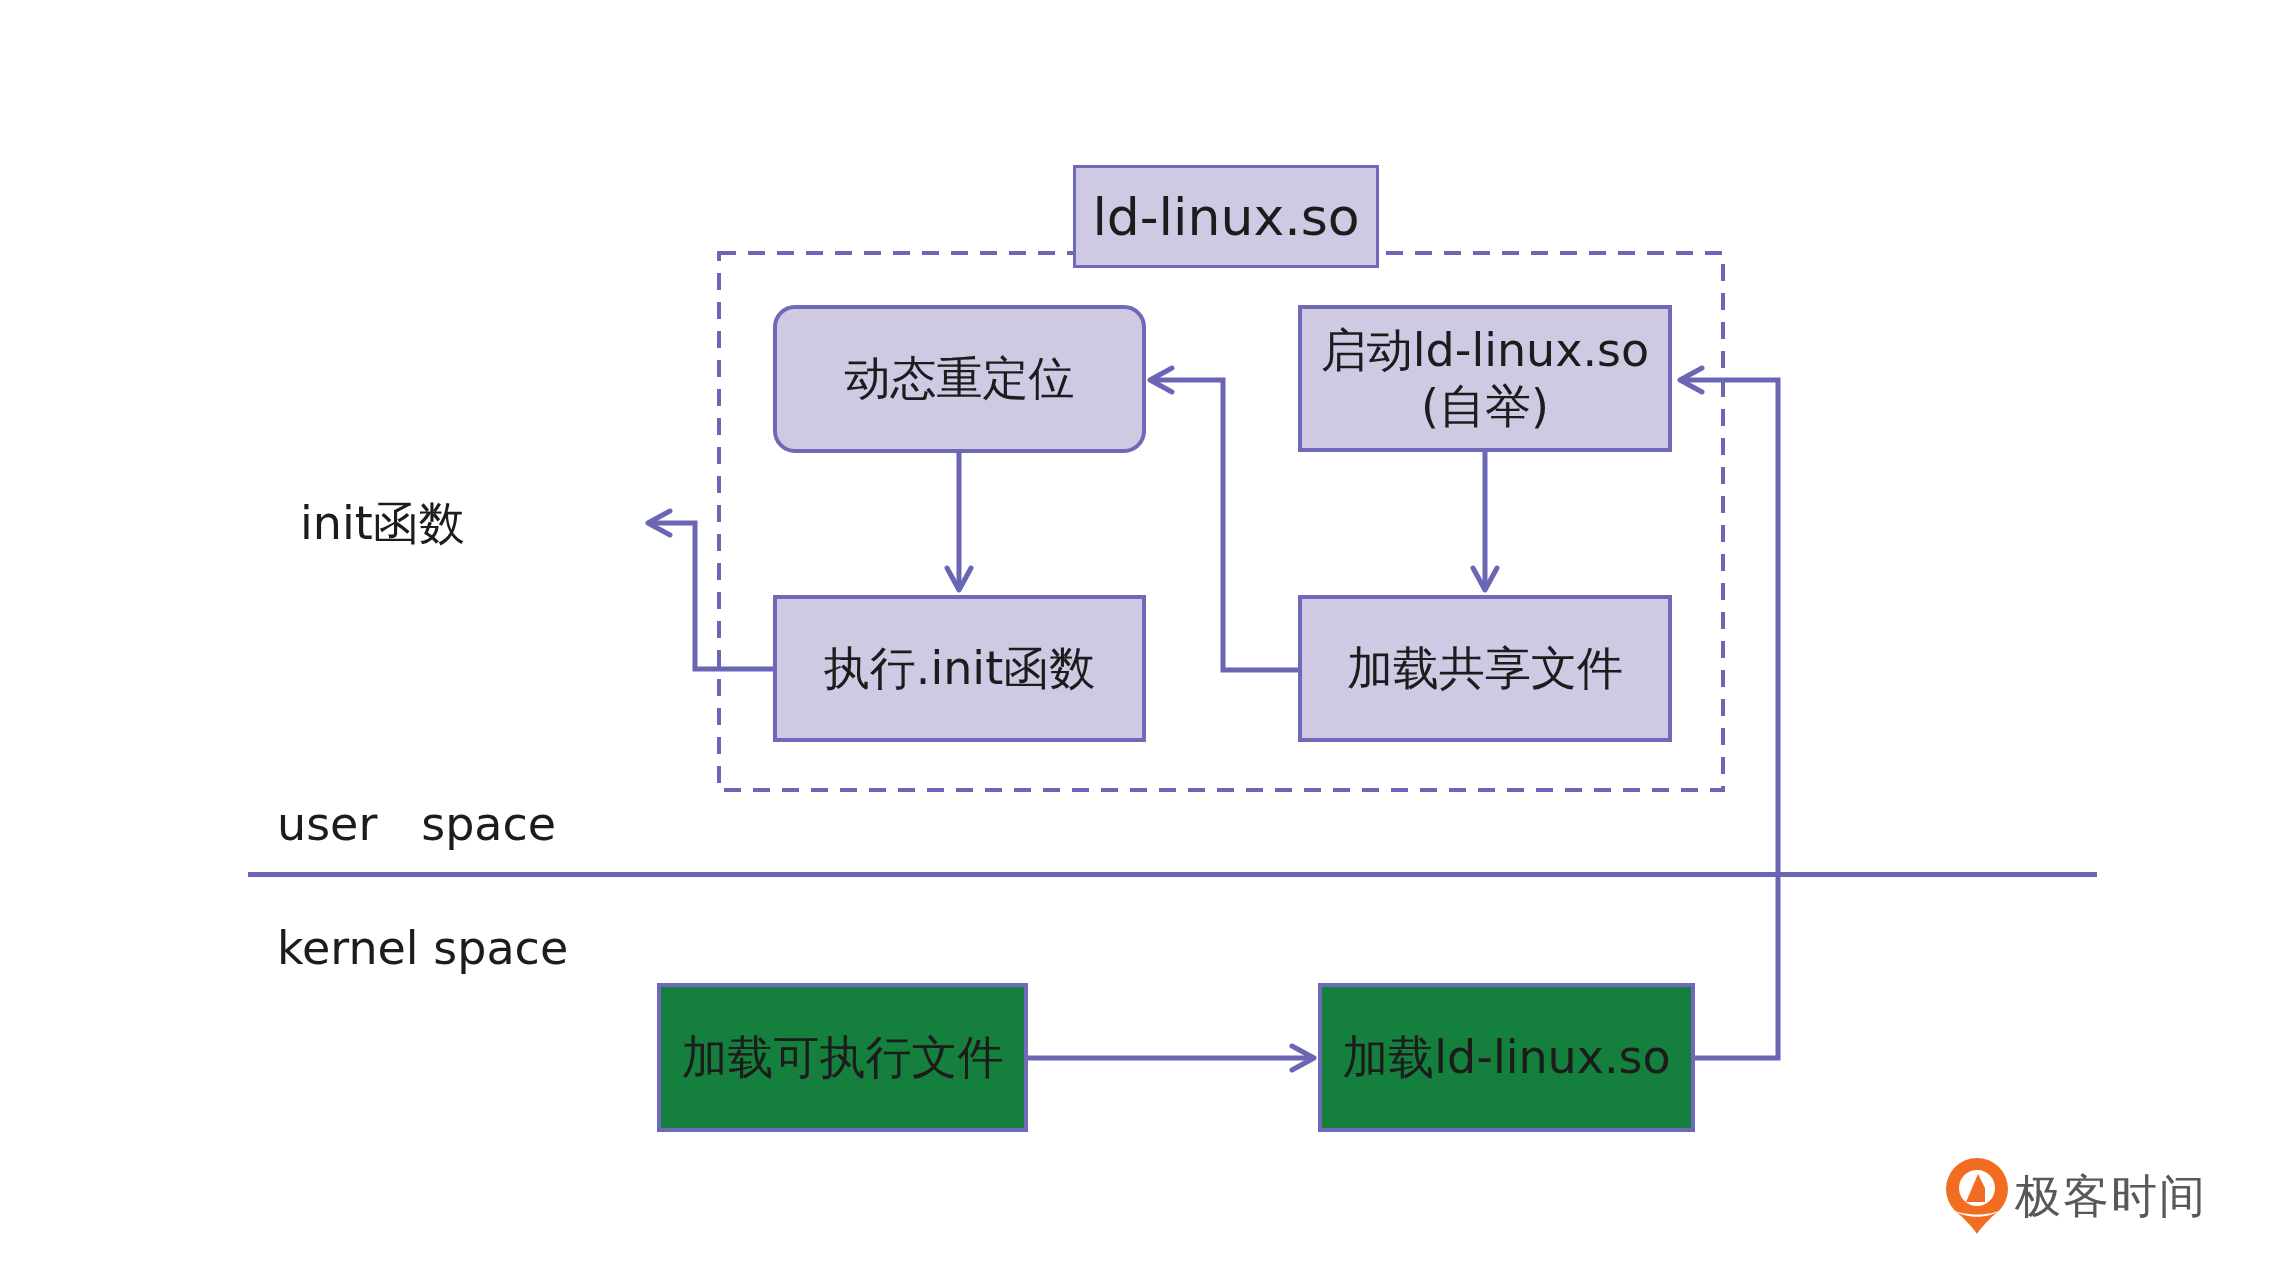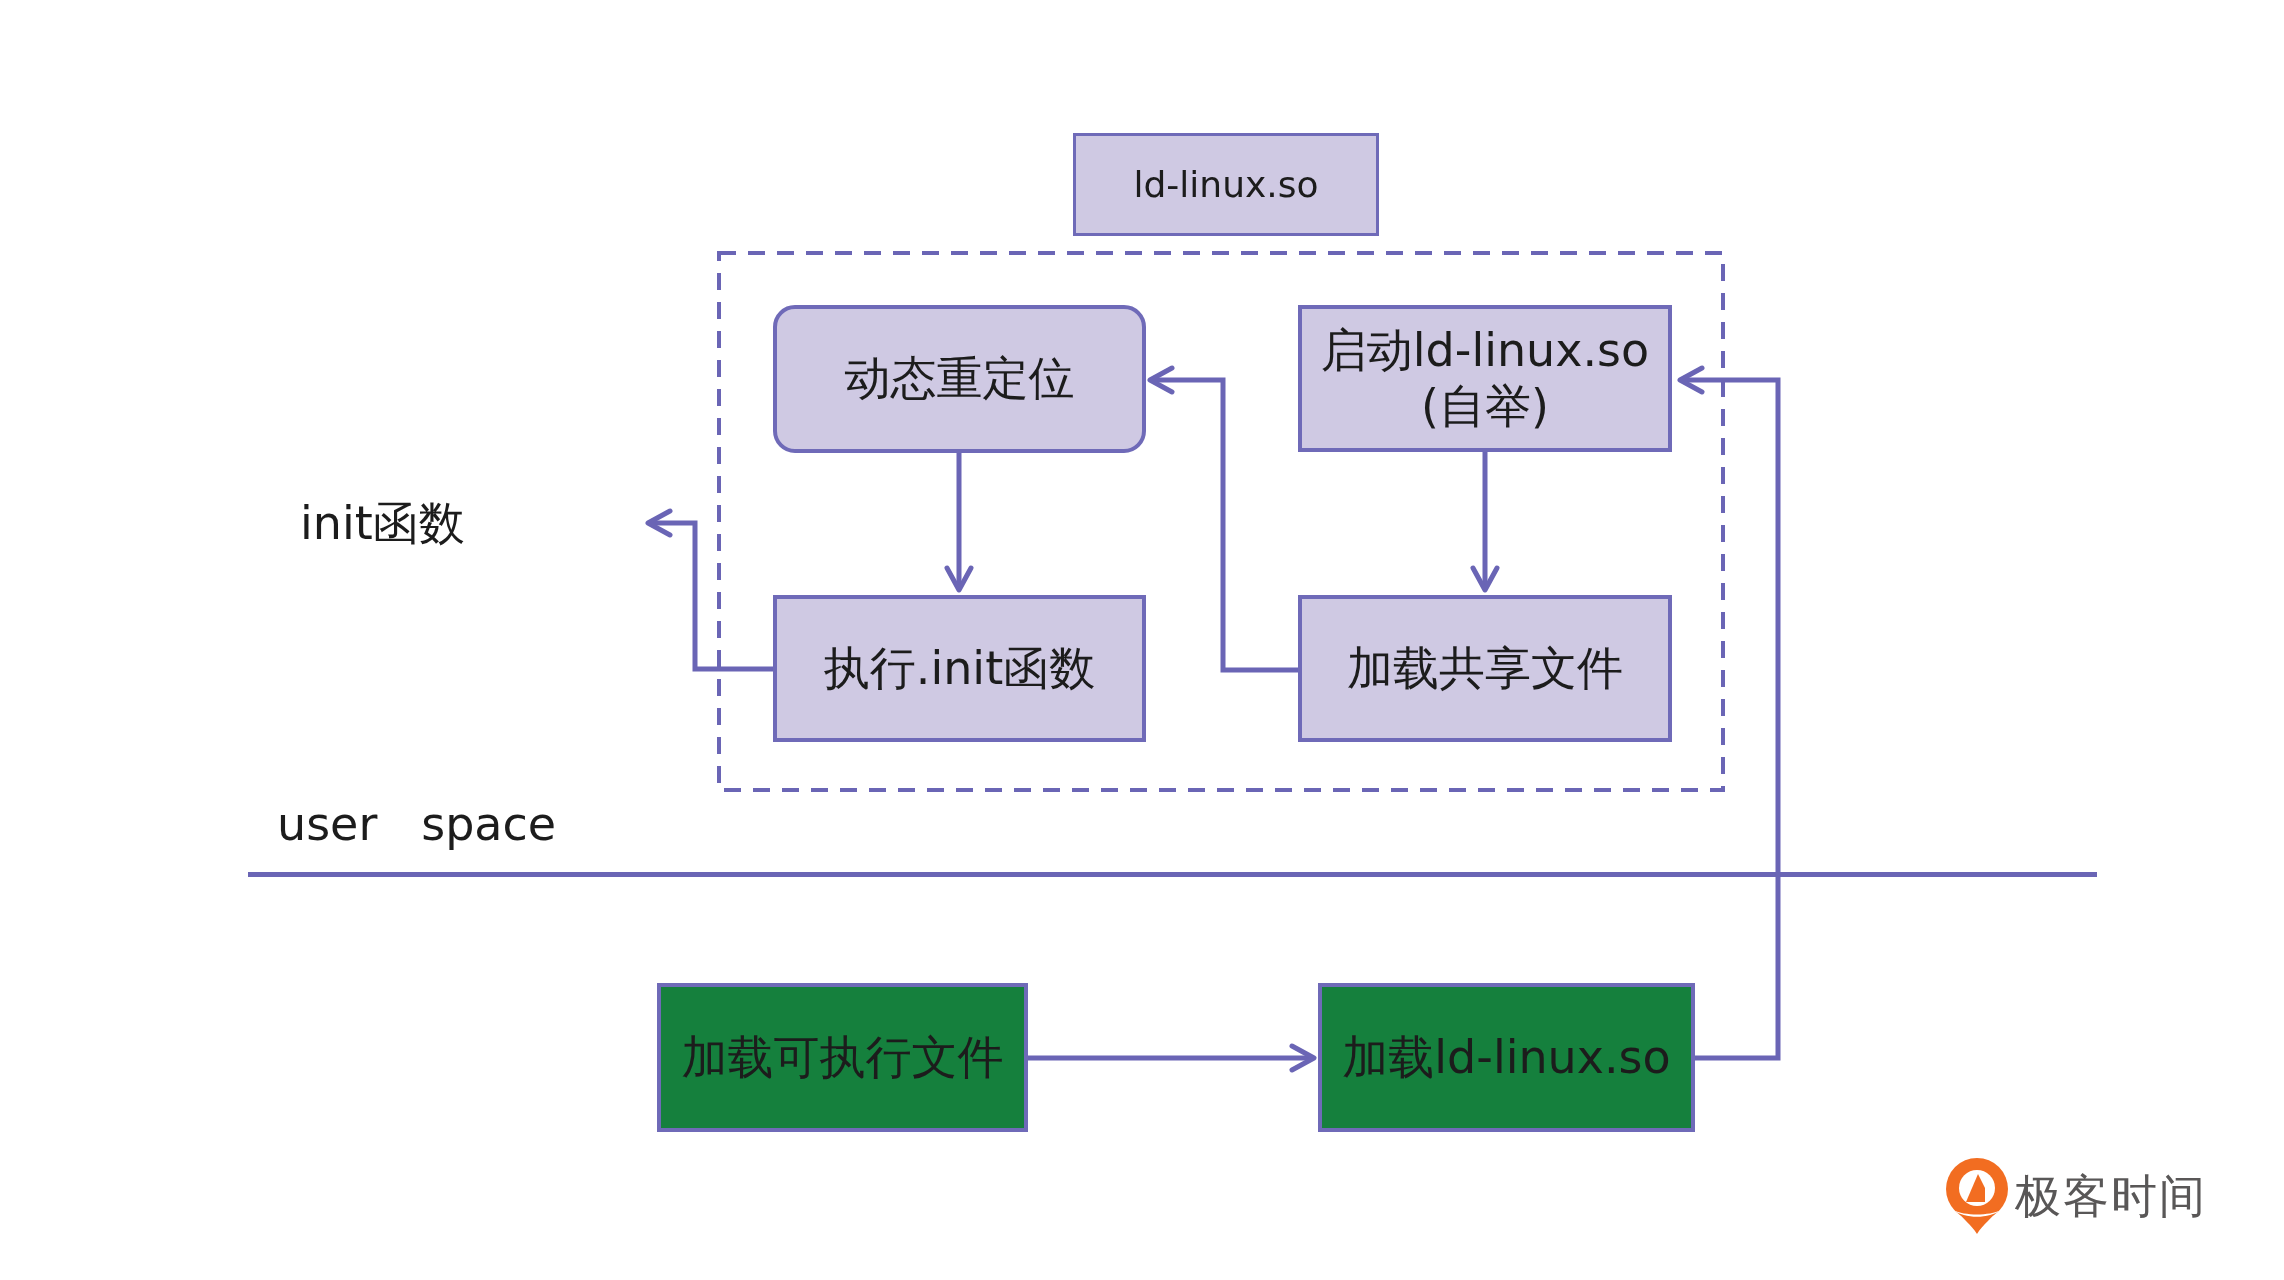--- a/index.html
+++ b/index.html
@@ -33,21 +33,22 @@
     font-size: 46px; line-height: 1.2;
     background: var(--box-fill);
     border: 4px solid var(--box-border);
   }
   .node.plain { background: #15803d; }
   .title-node {
     position: absolute; z-index: 2;
     display: flex; align-items: center; justify-content: center;
     background: var(--box-fill);
     border: 3px solid var(--box-border);
-    font-size: 36px;
+    font-size: 52px;
+    margin-top: 32px;
   }
   .free-label {
     position: absolute; z-index: 2;
     font-size: 46px; line-height: 1.15;
     white-space: pre;
   }
   .divider { position: absolute; z-index: 0; background: var(--accent); }
 
   .brand { position: absolute; z-index: 2; display: flex; align-items: center; gap: 6px; }
   .brand-text { font-size: 46px; color: var(--logo-text); letter-spacing: 2px; }
@@ -99,20 +100,21 @@
   </div>
 
   <div class="node" style="left:1298px; top:595px; width:374px; height:147px;">
     <span>加载共享文件</span>
   </div>
 
   <div class="free-label" style="left:300px; top:497px;">init函数</div>
 
   <div class="free-label" style="left:277px; top:798px;">user   space</div>
 
+  <div class="free-label" style="left:277px; top:922px;">kernel space</div>
 
   <div class="node plain" style="left:657px; top:983px; width:371px; height:149px;">
     <span>加载可执行文件</span>
   </div>
 
   <div class="node plain" style="left:1318px; top:983px; width:377px; height:149px;">
     <span>加载ld-linux.so</span>
   </div>
 
   <div class="brand" style="left:1945px; top:1158px;">

